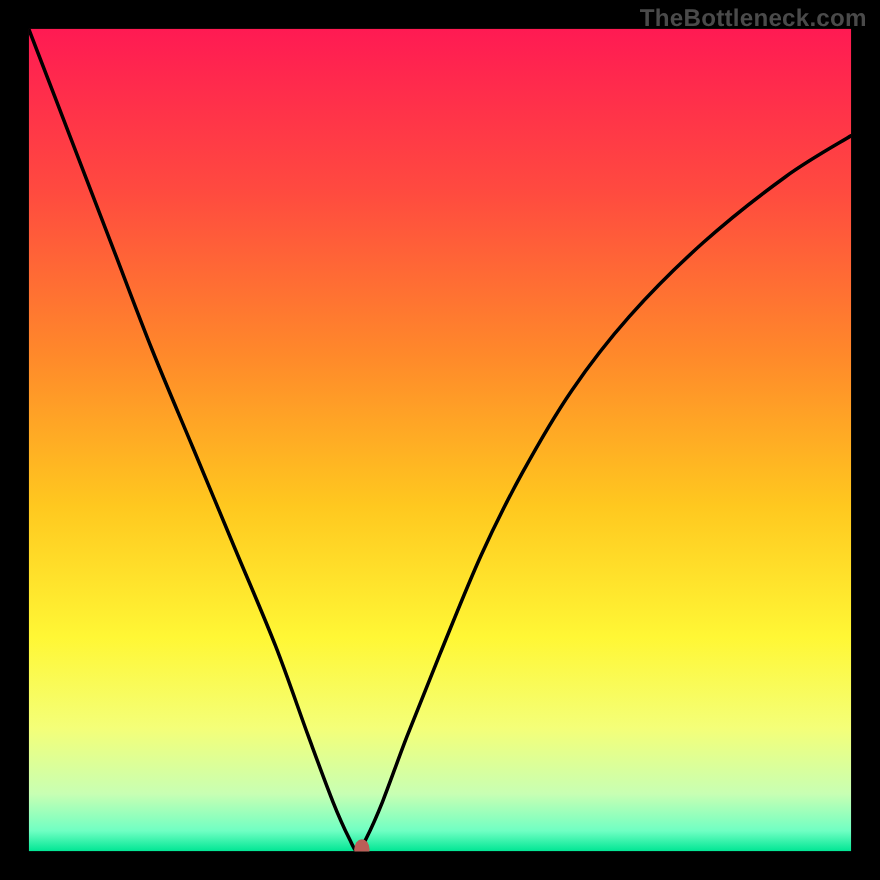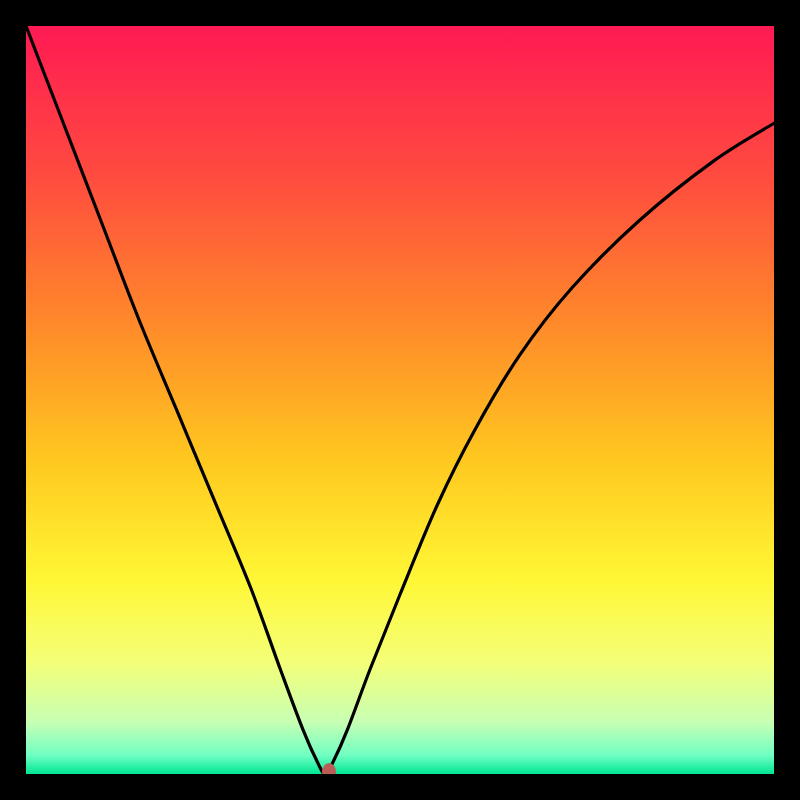--- a/index.html
+++ b/index.html
@@ -55,20 +55,21 @@
     background: #bb5d57;
     border-radius: 50%;
     transform: translate(-50%, -50%);
   }
 </style>
 </head>
 <body>
 
 <div class="frame">
 
+  <div class="watermark">TheBottleneck.com</div>
 
   <div class="plot-area">
 
     <svg class="gradient-bg" viewBox="0 0 748 748" preserveAspectRatio="none">
       <defs>
         <linearGradient id="bg-grad" x1="0" y1="0" x2="0" y2="1">
             <stop offset="0%" stop-color="#ff1a53"></stop>
             <stop offset="20%" stop-color="#ff4b3f"></stop>
             <stop offset="40%" stop-color="#ff8a2a"></stop>
             <stop offset="57.99999999999999%" stop-color="#ffc81f"></stop>

